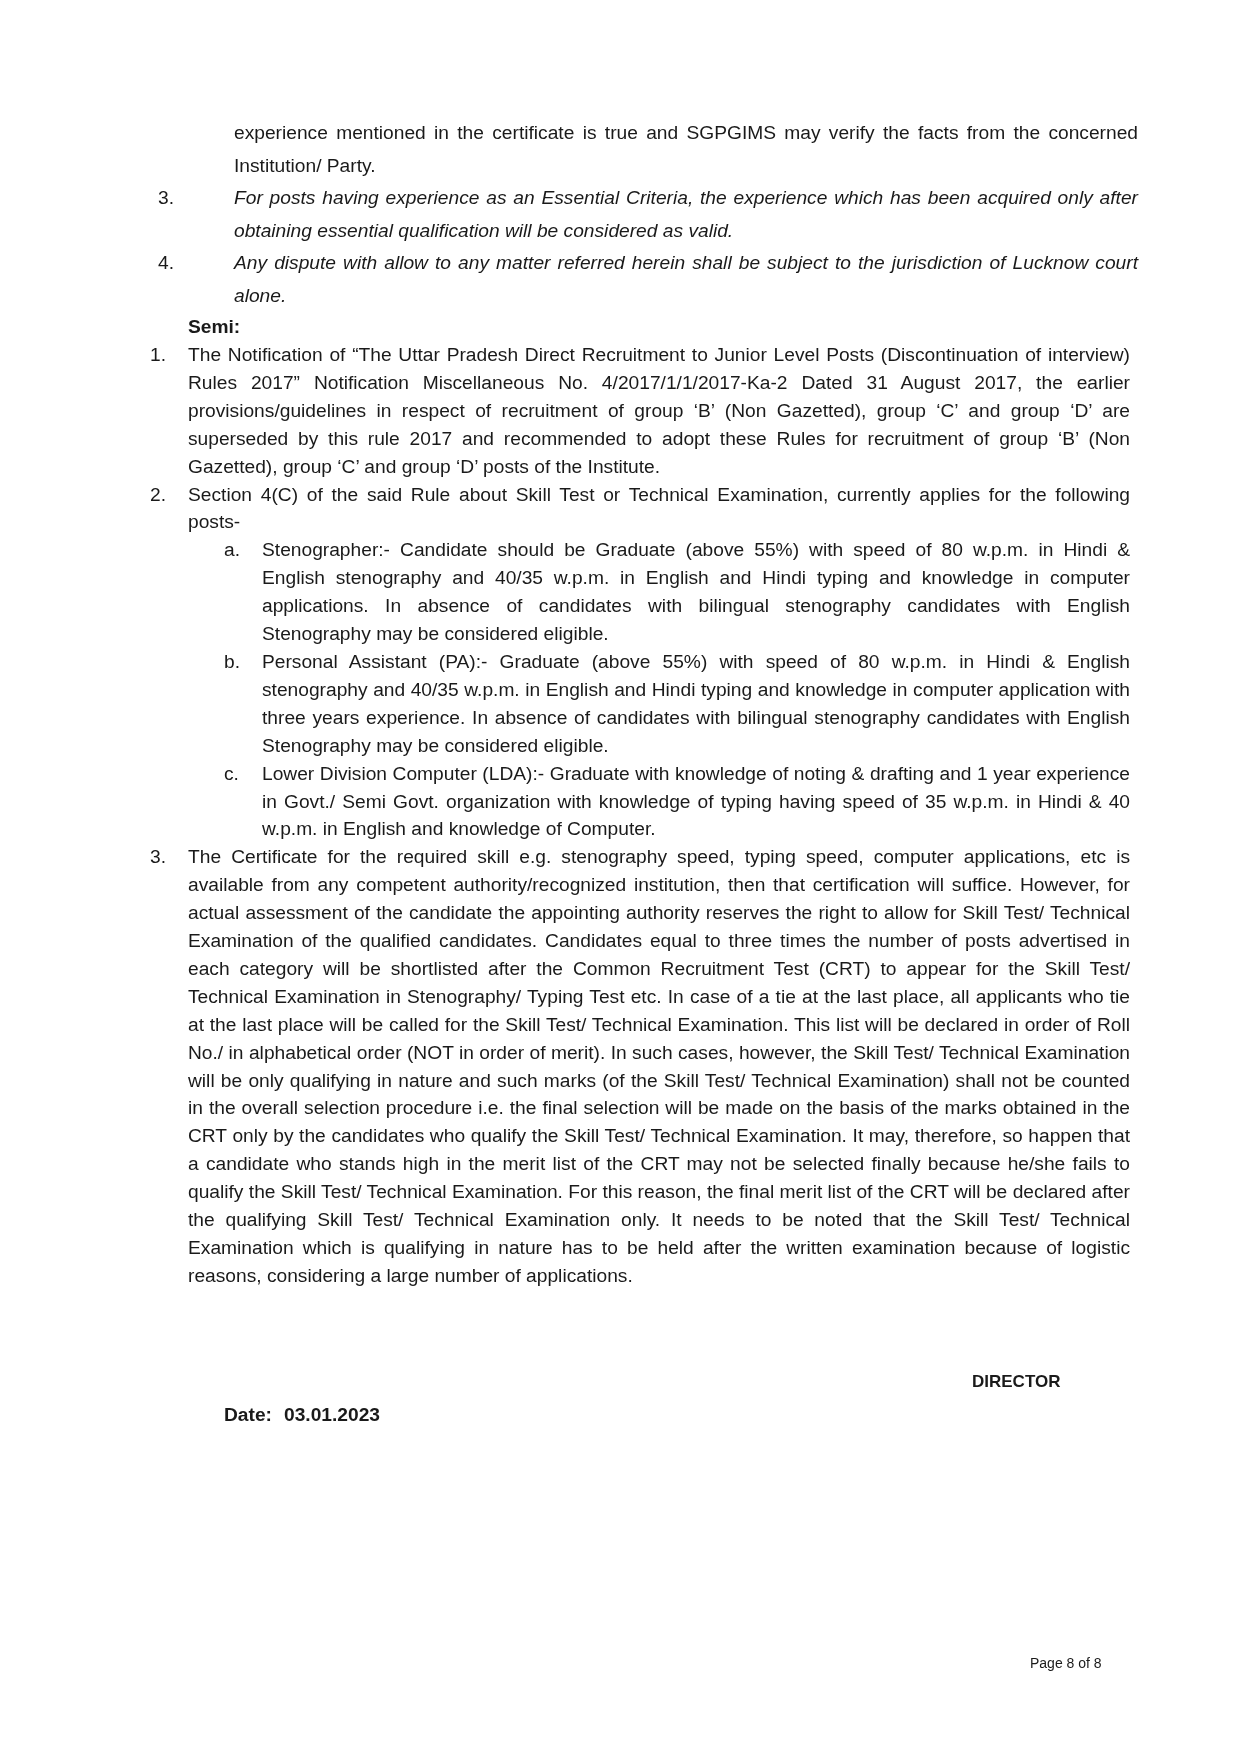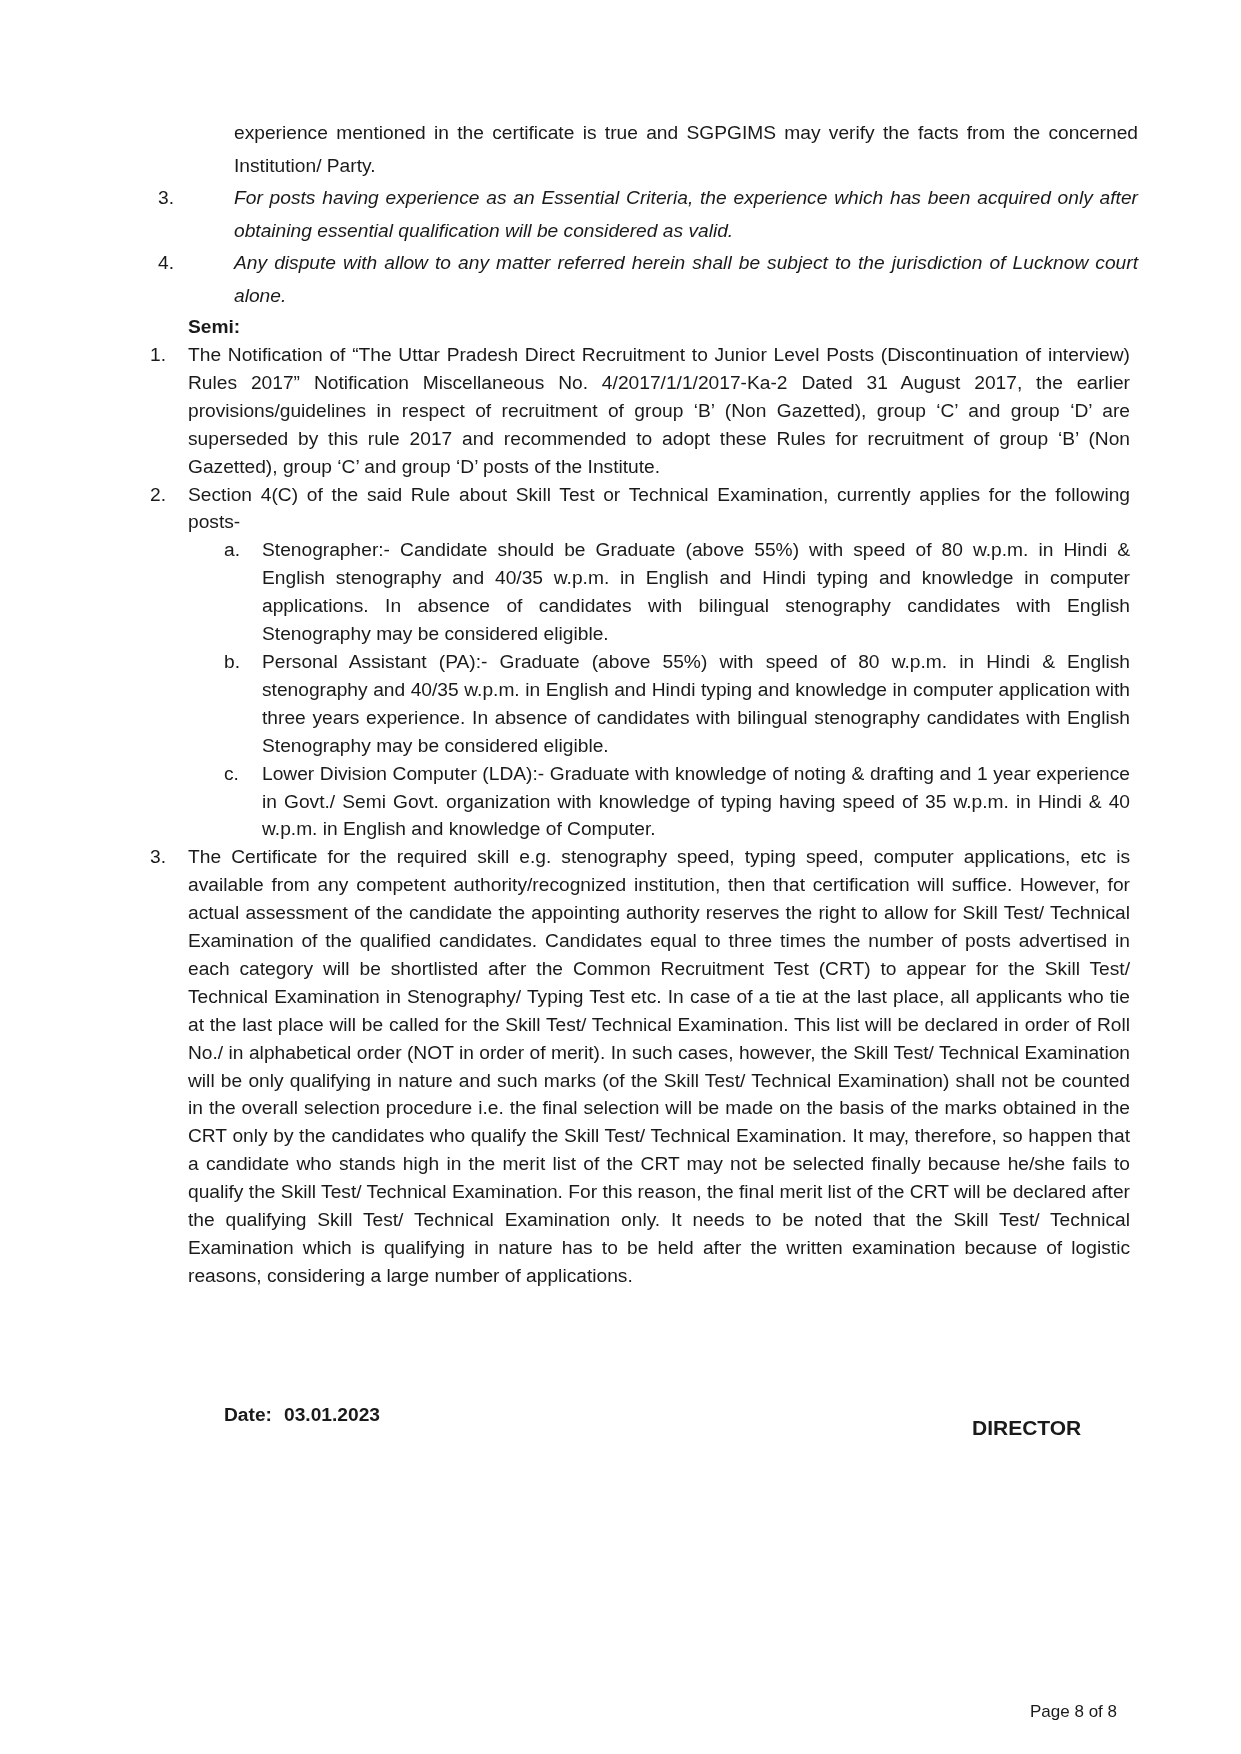--- a/index.html
+++ b/index.html
@@ -100,42 +100,41 @@
       text-align-last: left;
     }
     .bold {
       font-weight: normal;
     }
 
     
     .director {
       position: absolute;
       left: 972px;
-      top: 1416px;
-      font-size: 21px;
+      top: 1372px;
+      font-size: 17px;
       font-weight: bold;
     }
     .date-line {
       position: absolute;
       left: 224px;
       top: 1404px;
       font-size: 19.2px;
       font-weight: bold;
     }
     .date-line .date-label {
       margin-right: 12px;
     }
 
     
     .page-footer {
       position: absolute;
       left: 1030px;
       top: 1655px;
-      font-size: 17px;
-      margin-top: 47px;
+      font-size: 14px;
     }
   </style>
 </head>
 <body>
 
 <div class="page">
 
   <div class="top-block">
     <div class="top-cont">experience mentioned in the certificate is true and SGPGIMS may verify the facts from the concerned Institution/ Party.</div>
     <div class="top-item">

